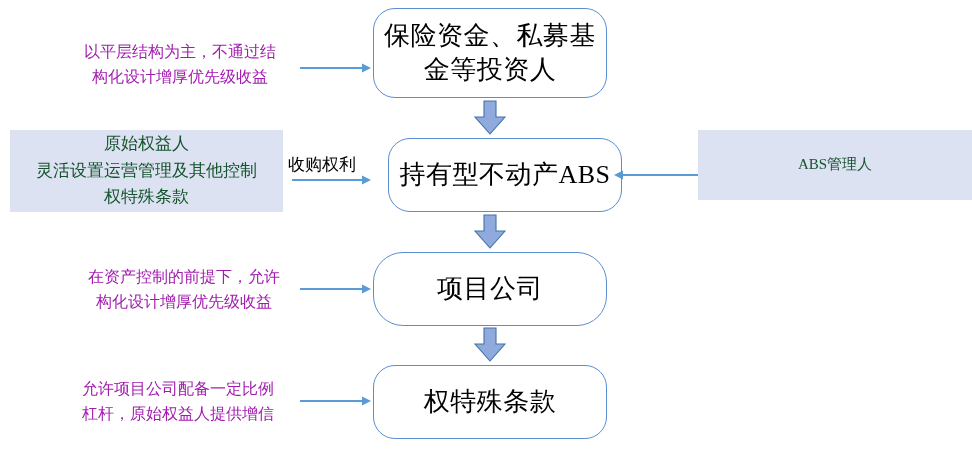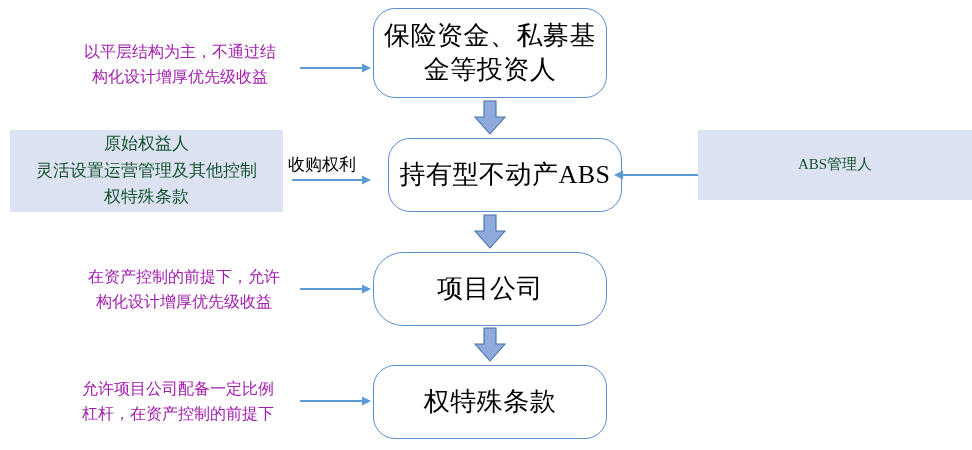--- a/index.html
+++ b/index.html
@@ -93,21 +93,21 @@
 
 <div id="diagram">
 
   <div class="annotation" style="left:32px; top:40px; width:296px;">以平层结构为主，不通过结
 构化设计增厚优先级收益</div>
 
   <div class="annotation" style="left:36px; top:265px; width:296px;">在资产控制的前提下，允许
 构化设计增厚优先级收益</div>
 
   <div class="annotation" style="left:28px; top:377px; width:300px;">允许项目公司配备一定比例
-杠杆，在资产控制的前提下</div>
+杠杆，原始权益人提供增信</div>
 
   <div class="actor-box left" style="left:10px; top:130px; width:273px; height:82px;">
     <span class="actor-label">原始权益人
 灵活设置运营管理及其他控制
 权特殊条款</span>
   </div>
 
   <div class="actor-box right" style="left:698px; top:130px; width:274px; height:70px;">
     <span class="actor-label">ABS管理人</span>
   </div>

